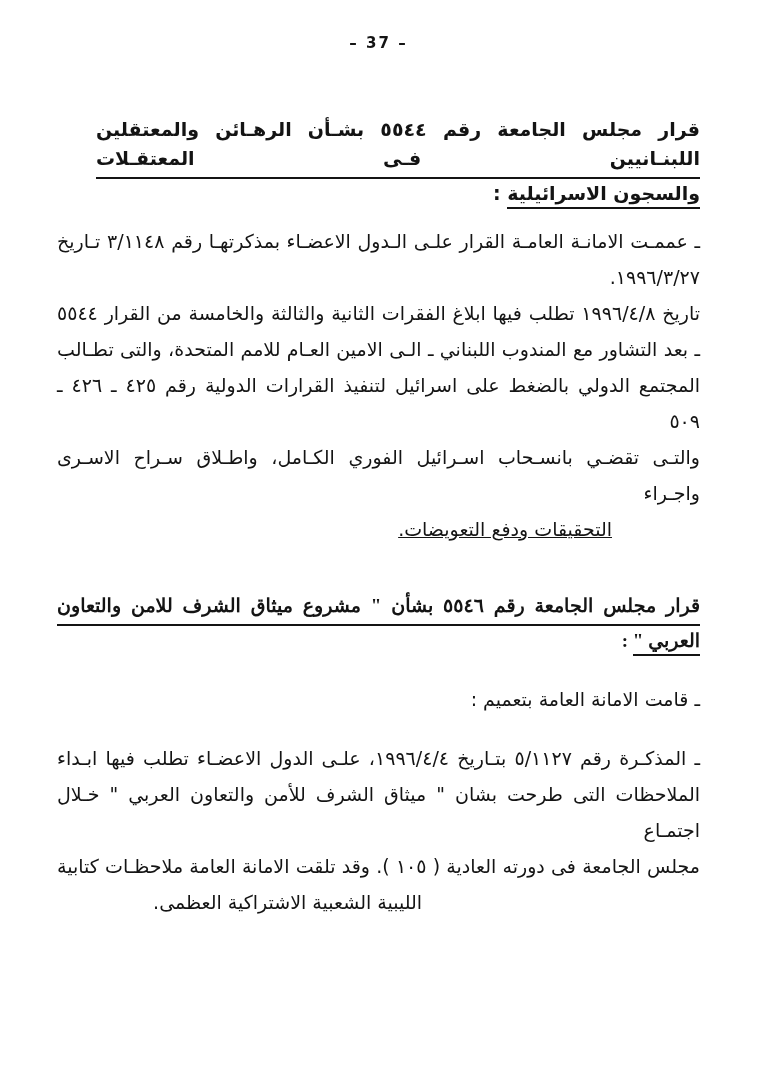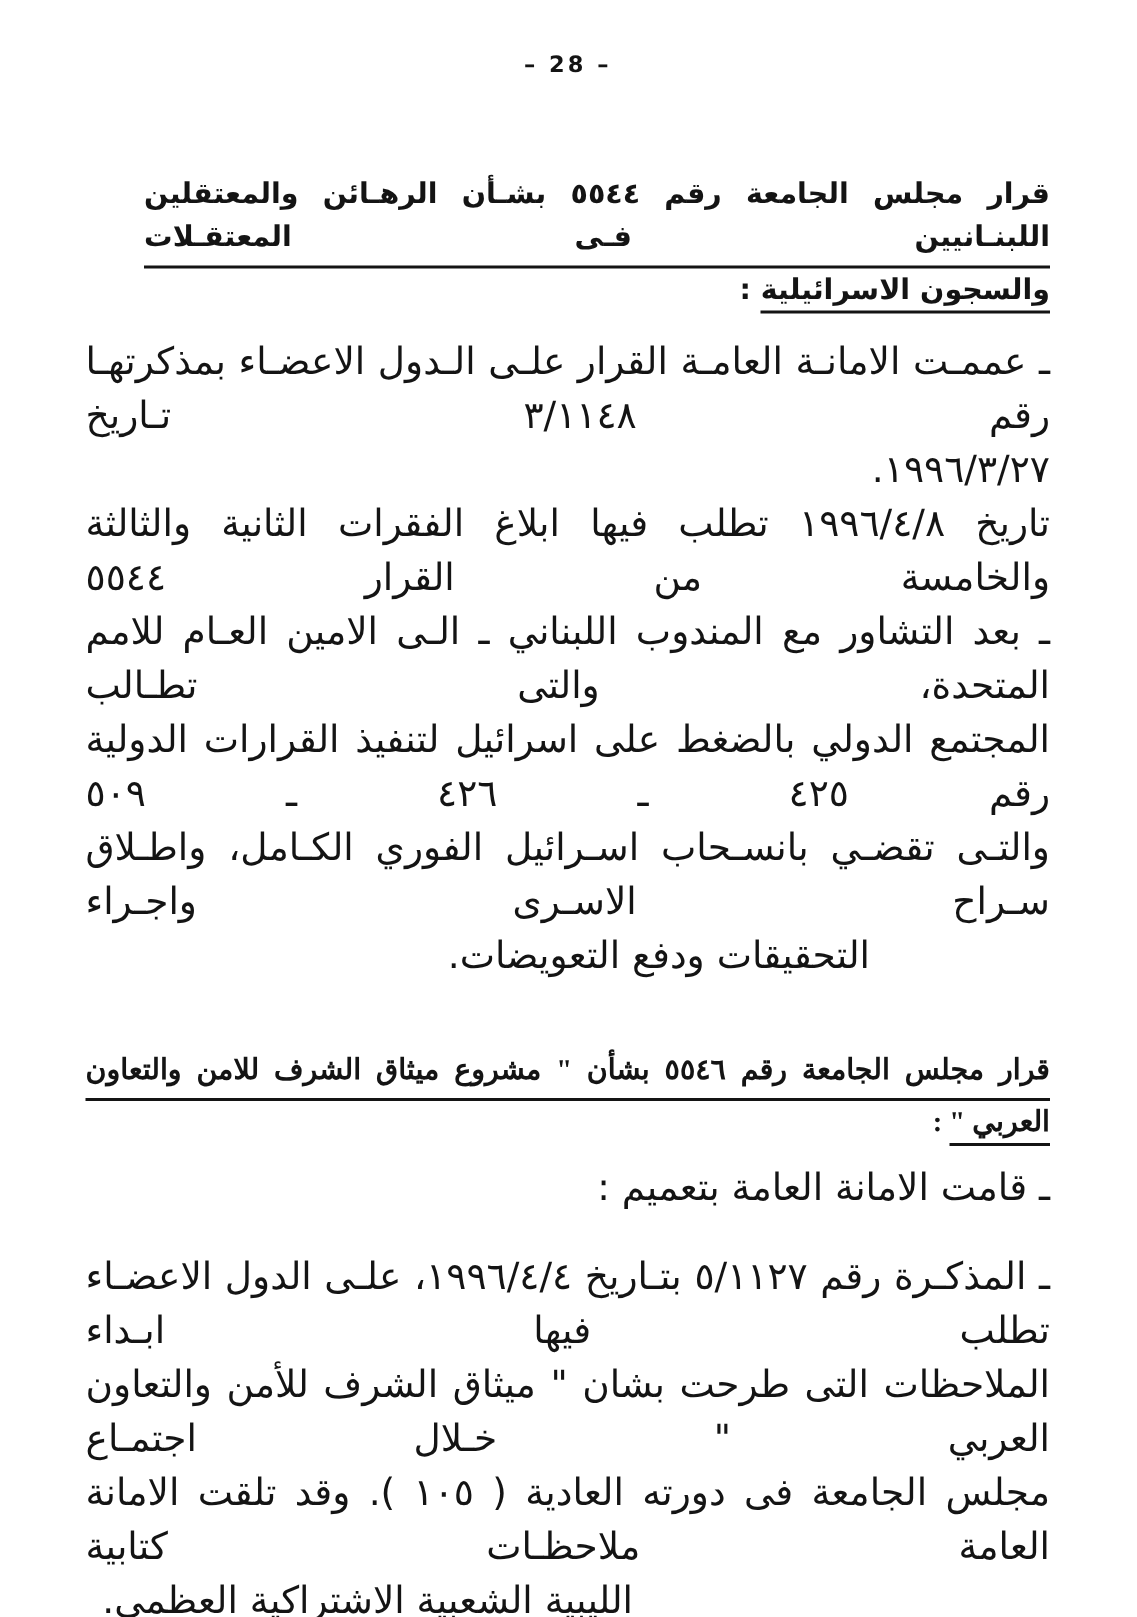--- a/index.html
+++ b/index.html
@@ -18,61 +18,61 @@
   .page-num{
     direction:rtl;
     text-align:center;
     font-size:15px;
     font-weight:700;
     line-height:20px;
     letter-spacing:2px;
   }
   .block{direction:rtl;}
   .para .line{
-    font-size:25px;
+    font-size:19px;
     line-height:36px;
   }
   .heading .line{
     font-size:19px;
     font-weight:700;
     line-height:29px;
     padding-bottom:4px;
   }
   .heading .line.ufull{border-bottom:2px solid #141414;}
   .line.j{text-align:justify;text-align-last:justify;}
   .line.r{text-align:right;}
   span.upart{border-bottom:2px solid #141414;padding-bottom:3px;}
 </style>
 </head>
 <body>
 
 <div class="page">
   <div class="inner">
-    <div class="page-num">– 28 –</div>
+    <div class="page-num">– 37 –</div>
     <div>
         <div class="block heading" style="margin-top: 62px; margin-left: 39px;">
           <div class="line j ufull">قرار مجلس الجامعة رقم ٥٥٤٤ بشـأن الرهـائن والمعتقلين اللبنـانيين فـى المعتقـلات</div>
           <div class="line r"><span class="upart">والسجون الاسرائيلية</span><span> :</span></div>
         </div>
         <div class="block para" style="margin-top: 11px;">
           <div class="line j">ـ عممـت الامانـة العامـة القرار علـى الـدول الاعضـاء بمذكرتهـا رقم ٣/١١٤٨ تـاريخ</div>
           <div class="line r" style="">١٩٩٦/٣/٢٧.</div>
         </div>
         <div class="block para" style="margin-top: 0px;">
           <div class="line j">تاريخ ١٩٩٦/٤/٨ تطلب فيها ابلاغ الفقرات الثانية والثالثة والخامسة من القرار ٥٥٤٤</div>
           <div class="line j">ـ بعد التشاور مع المندوب اللبناني ـ الـى الامين العـام للامم المتحدة، والتى تطـالب</div>
           <div class="line j">المجتمع الدولي بالضغط على اسرائيل لتنفيذ القرارات الدولية رقم ٤٢٥ ـ ٤٢٦ ـ ٥٠٩</div>
           <div class="line j">والتـى تقضـي بانسـحاب اسـرائيل الفوري الكـامل، واطـلاق سـراح الاسـرى واجـراء</div>
-          <div class="line r" style="margin-right: 120px;">التحقيقات ودفع التعويضات.</div>
+          <div class="line r" style="margin-right: 88px; text-decoration: underline;">التحقيقات ودفع التعويضات.</div>
         </div>
         <div class="block heading" style="margin-top: 44px; font-family: Liberation Serif, serif;">
           <div class="line j ufull">قرار مجلس الجامعة رقم ٥٥٤٦ بشأن " مشروع ميثاق الشرف للامن والتعاون</div>
           <div class="line r"><span class="upart">العربي "</span><span> :</span></div>
         </div>
-        <div class="block para" style="margin-top: 7px;">
+        <div class="block para" style="margin-top: 22px;">
           <div class="line r">ـ قامت الامانة العامة بتعميم :</div>
         </div>
         <div class="block para" style="margin-top: 23px;">
           <div class="line j">ـ المذكـرة رقم ٥/١١٢٧ بتـاريخ ١٩٩٦/٤/٤، علـى الدول الاعضـاء تطلب فيها ابـداء</div>
           <div class="line j">الملاحظات التى طرحت بشان " ميثاق الشرف للأمن والتعاون العربي " خـلال اجتمـاع</div>
           <div class="line j">مجلس الجامعة فى دورته العادية ( ١٠٥ ). وقد تلقت الامانة العامة ملاحظـات كتابية</div>
           <div class="line r" style="margin-right: 278px;">الليبية الشعبية الاشتراكية العظمى.</div>
         </div>
       </div>
   </div>

